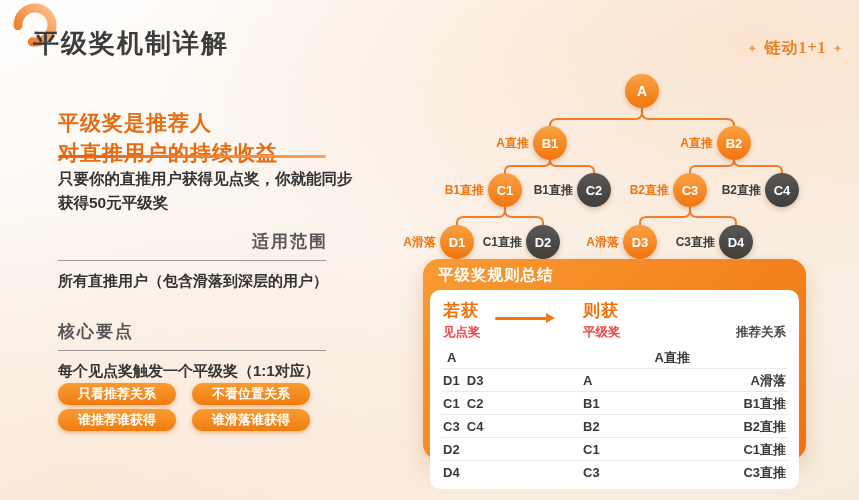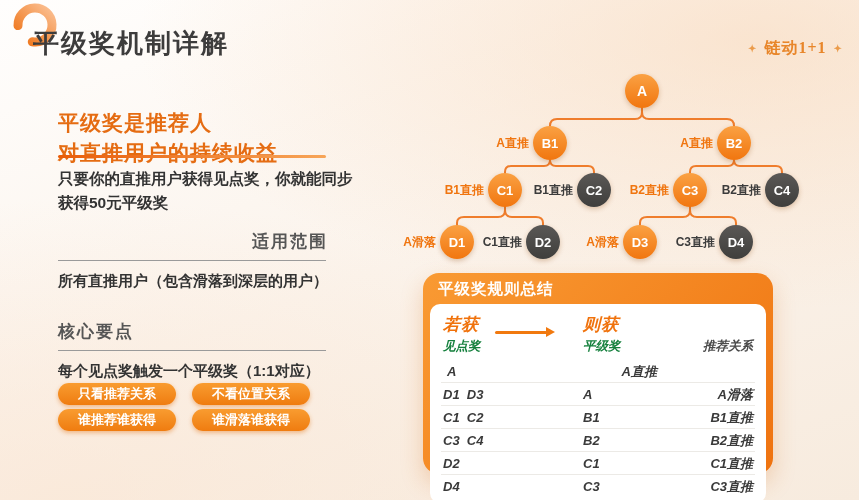--- a/index.html
+++ b/index.html
@@ -56,35 +56,35 @@
     box-shadow:0 2px 5px rgba(150,80,20,.3);
   }
   .node.orange{ background:linear-gradient(180deg,#faa143,#f1760f); }
   .node.dark{ background:linear-gradient(180deg,#5a5856,#3f3e3c); }
   .nlabel{ position:absolute; font-size:12px; font-weight:700; line-height:16px; white-space:nowrap; }
   .nlabel.orange{ color:#f0750f; }
   .nlabel.dark{ color:#3c3c3c; }
 
   
   .panel{
-    left:423px; top:273px; width:350px; height:201px; border-radius:16px;
+    left:423px; top:259px; width:383px; height:201px; border-radius:16px;
     background:linear-gradient(135deg,#f99a33,#ef7310);
     box-shadow:0 10px 22px rgba(214,118,40,.28);
     display:flex; flex-direction:column;
   }
   .panel-title{ height:31px; line-height:31px; padding-left:15px; color:#fff;
     font-size:15.5px; font-weight:700; letter-spacing:1px; }
   .panel-body{
     flex:1; margin:0 7px 7px 7px; background:#fff; border-radius:10px;
     padding:7px 11px 6px 11px; position:relative;
   }
-  .pgrid{ display:grid; grid-template-columns:136px 1fr 96px; align-items:center;font-style:italic; }
+  .pgrid{ display:grid; grid-template-columns:136px 1fr 96px; align-items:center; }
   .phead{ position:relative; padding:2px 2px 5px 2px; }
   .phead .big{ color:#f0720c; font-size:17px; font-weight:700; letter-spacing:1px; }
-  .phead .small{ color:#15803d; font-size:12.5px; font-weight:700; margin-top:2px; }
+  .phead .small{ color:#ef4444; font-size:12.5px; font-weight:700; margin-top:2px; }
   .phead .rel-h{ color:#4a4a4a; font-size:12.5px; font-weight:700; text-align:right; align-self:end; }
   .harrow{ position:absolute; left:54px; top:20px; width:52px; height:3px; background:#f1790f; border-radius:2px; }
   .harrow::after{ content:""; position:absolute; right:-8px; top:-4px;
     border-left:9px solid #f1790f; border-top:5.5px solid transparent; border-bottom:5.5px solid transparent; }
   .prow{ padding:2.5px 2px; border-top:1px solid #eceae6;
     font-size:13px; font-weight:700; color:#3a3a3a; line-height:17px; }
   .prow .trigger{ white-space:pre; }
   .prow .reward{ padding-left:4px; }
   .prow .rel{ text-align:right; }
 </style>

